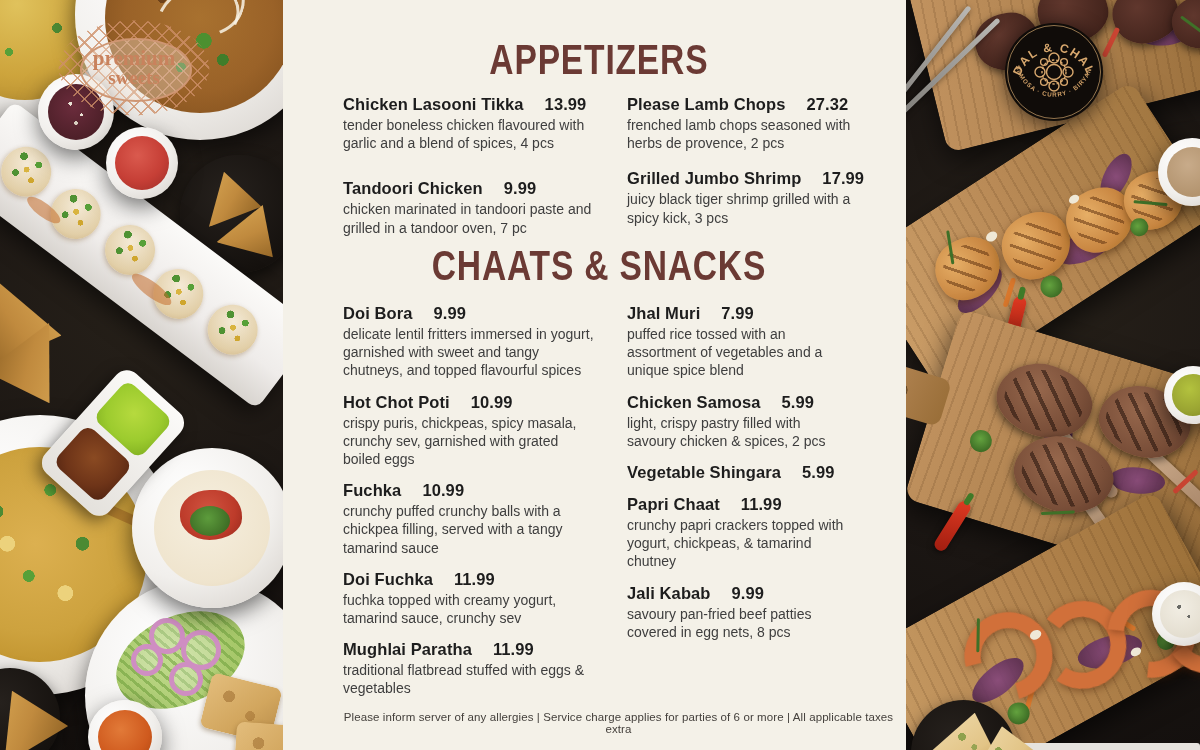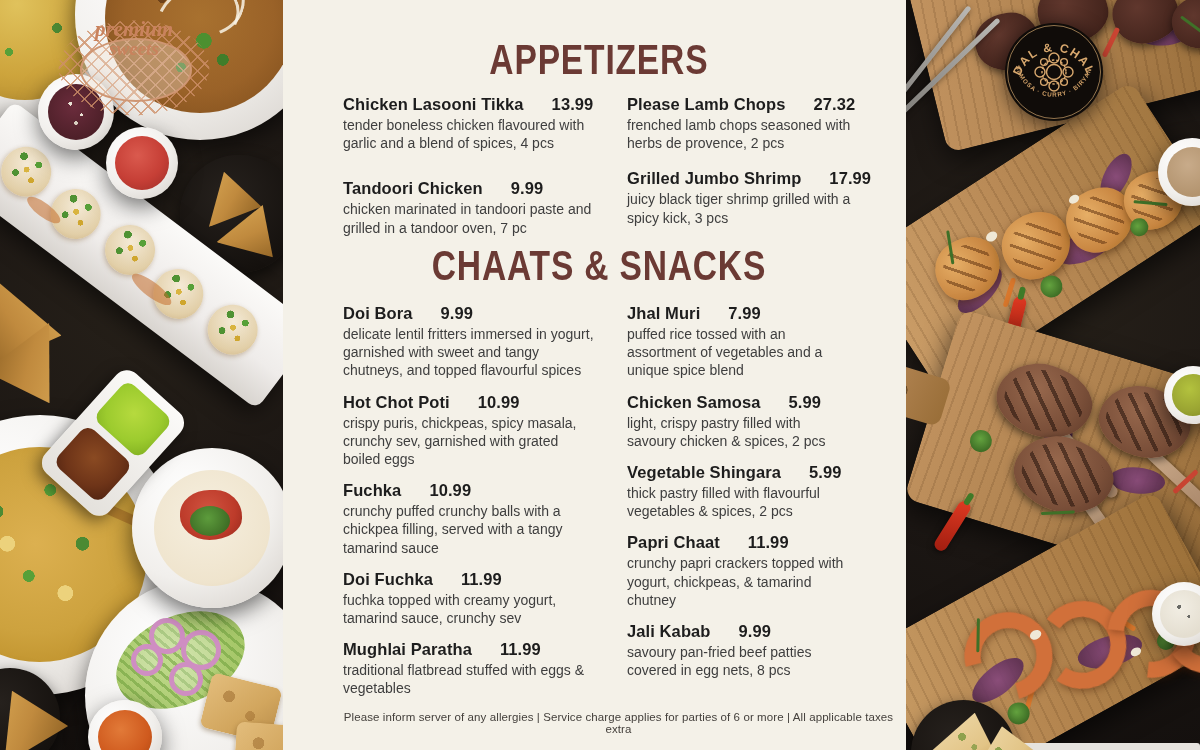--- a/index.html
+++ b/index.html
@@ -17,21 +17,21 @@
   .section-title>span{display:inline-block;font-weight:bold;font-size:42px;letter-spacing:1px;
         transform:scaleX(.8);transform-origin:50% 50%;white-space:nowrap;}
   .title-appetizers{top:36px;}
   .title-chaats{top:242px;}
   .cols{position:absolute;left:60px;right:16px;display:flex;}
   .cols-appetizers{top:95px;}
   .cols-chaats{top:304px;}
   .col-a{width:284px;flex:none;}
   .col-b{flex:1;}
   .item{margin-bottom:13px;}
-  .item-head{display:flex;align-items:baseline;gap:28px;margin-bottom:2px;}
+  .item-head{display:flex;align-items:baseline;gap:21px;margin-bottom:2px;}
   .item-name,.item-price{font-weight:bold;font-size:16.5px;color:#1d1d1d;letter-spacing:.1px;}
   .item-desc{font-size:14px;line-height:1.3;color:#3e3e3e;}
   .col-a .item-desc{max-width:252px;}
   .col-b .item-desc{max-width:224px;}
   .menu-footer{position:absolute;bottom:15px;left:0;right:0;text-align:center;padding-left:48px;
         font-size:11.5px;color:#44403c;letter-spacing:.1px;}
 
   
   .plate{position:absolute;border-radius:50%;
          background:radial-gradient(circle at 36% 30%, #ffffff 0%, #f1efec 55%, #dedad5 82%, #c9c4bf 100%);
@@ -84,22 +84,22 @@
 
   .ps-logo{position:absolute;left:58px;top:20px;width:152px;height:96px;z-index:6;}
   .ps-mesh{position:absolute;inset:0;border-radius:50%;opacity:.9;
      background:
        repeating-linear-gradient(45deg, rgba(206,143,104,.85) 0 1.5px, rgba(0,0,0,0) 1.5px 10px),
        repeating-linear-gradient(-45deg, rgba(206,143,104,.85) 0 1.5px, rgba(0,0,0,0) 1.5px 10px);
      -webkit-mask:radial-gradient(ellipse 50% 50% at 50% 50%, #000 98%, transparent 100%);
      mask:radial-gradient(ellipse 50% 50% at 50% 50%, #000 98%, transparent 100%);}
   .ps-inner{position:absolute;left:22px;top:18px;width:108px;height:60px;border-radius:50%;
      border:2.5px solid #cf9673;background:rgba(243,228,215,.35);}
-  .ps-text{position:absolute;inset:0;display:flex;flex-direction:column;align-items:center;
-     color:#c9825d;font-family:"Liberation Serif", serif;font-style:italic;font-weight:bold;line-height:.95;}
+  .ps-text{position:absolute;inset:0;display:flex;flex-direction:column;align-items:center;justify-content:center;
+     color:#c9825d;font-family:"Liberation Serif", serif;font-weight:bold;line-height:.95;}
   .ps-line1{font-size:21px;}
   .ps-line2{font-size:19px;}
 
   .pl-bowl-chutney{left:38px;top:74px;width:76px;height:76px;z-index:3;}
   .pl-chutney{left:10px;top:10px;width:56px;height:56px;
      background:
        radial-gradient(circle 2px at 40% 35%, #e9e2d4 96%, transparent),
        radial-gradient(circle 1.5px at 60% 55%, #e9e2d4 96%, transparent),
        radial-gradient(circle 2px at 50% 70%, #d8cfc0 96%, transparent),
        radial-gradient(circle at 45% 40%, #6b2c3c 0%, #4e2029 70%);}
@@ -445,21 +445,20 @@
             <span class="item-name">Chicken Samosa</span>
             <span class="item-price">5.99</span>
           </div>
           <div class="item-desc">light, crispy pastry filled with savoury chicken &amp; spices, 2 pcs</div>
         </div>
         <div class="item">
           <div class="item-head">
             <span class="item-name">Vegetable Shingara</span>
             <span class="item-price">5.99</span>
           </div>
-          <div class="item-desc">thick pastry filled with flavourful vegetables &amp; spices, 2 pcs</div>
         </div>
         <div class="item">
           <div class="item-head">
             <span class="item-name">Papri Chaat</span>
             <span class="item-price">11.99</span>
           </div>
           <div class="item-desc">crunchy papri crackers topped with yogurt, chickpeas, &amp; tamarind chutney</div>
         </div>
         <div class="item">
           <div class="item-head">

